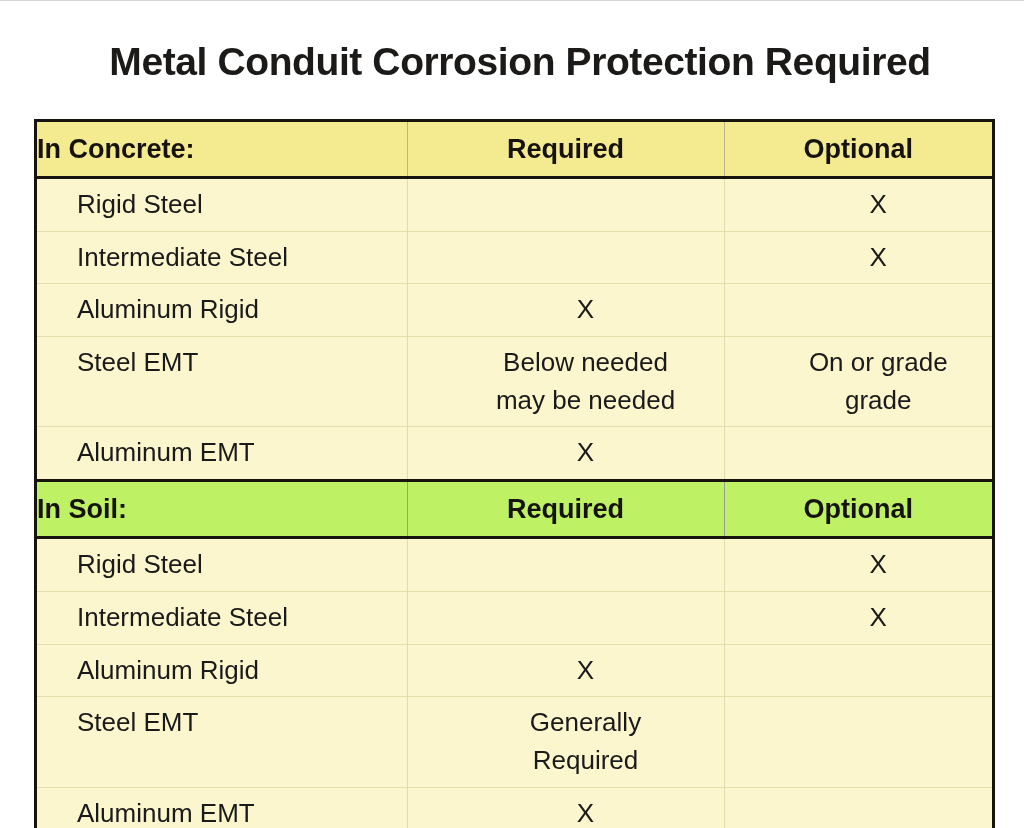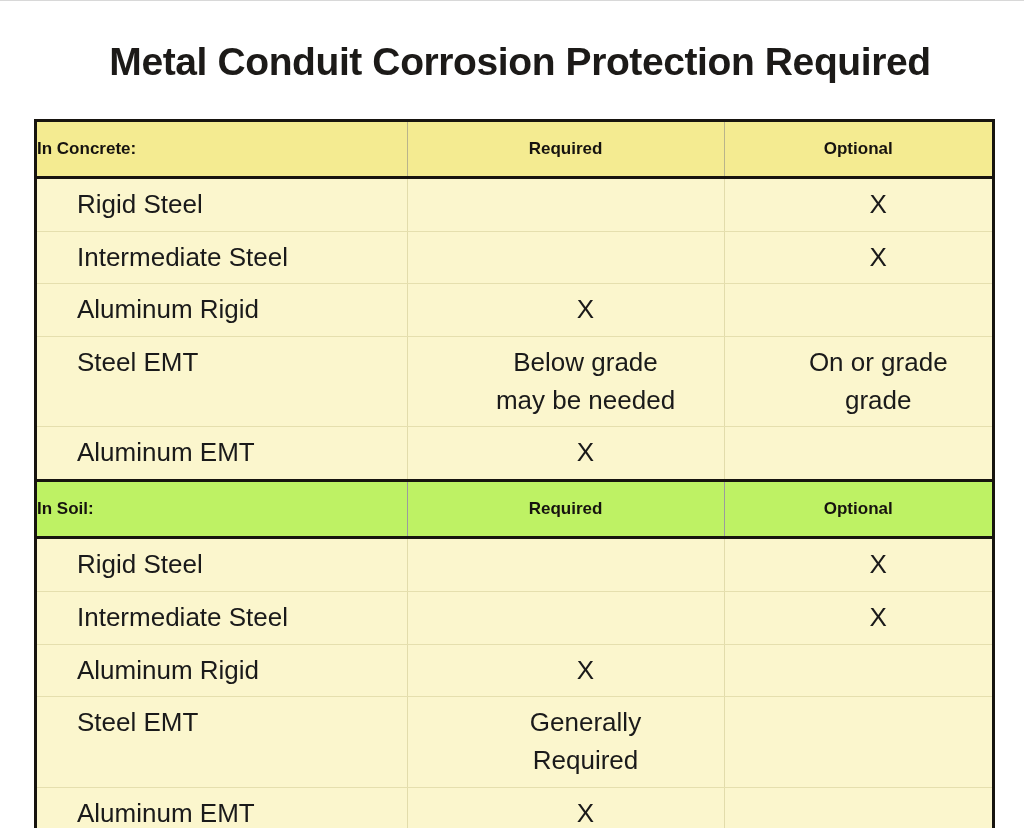--- a/index.html
+++ b/index.html
@@ -58,21 +58,21 @@
   table.matrix col.c-opt     { width: 268px; }
 
   table.matrix td, table.matrix th {
     padding: 0;
     margin: 0;
     vertical-align: top;
   }
 
   
   tr.section-head > th {
-    font-size: 17px;
+    font-size: 27px;
     font-weight: bold;
     height: 54px;
     line-height: 54px;
     vertical-align: middle;
     border-bottom: 3px solid #17140f;
     box-sizing: border-box;
     color: #16130f;
   }
   tr.section-head.concrete > th { background: #f4eb91; }
   tr.section-head.soil > th     { background: #bef264; }
@@ -164,21 +164,21 @@
           <td class="cell-req">
             <span class="linewrap">X</span>
           </td>
           <td class="cell-opt"></td>
         </tr>
         <tr class="data-row tall">
           <td class="cell-item">
             <span class="linewrap">Steel EMT</span>
           </td>
           <td class="cell-req">
-            <span class="linewrap">Below grade</span>
+            <span class="linewrap">Below needed</span>
             <span class="linewrap">may be needed</span>
           </td>
           <td class="cell-opt">
             <span class="linewrap">On or grade</span>
             <span class="linewrap">grade</span>
           </td>
         </tr>
         <tr class="data-row">
           <td class="cell-item">
             <span class="linewrap">Aluminum EMT</span>

